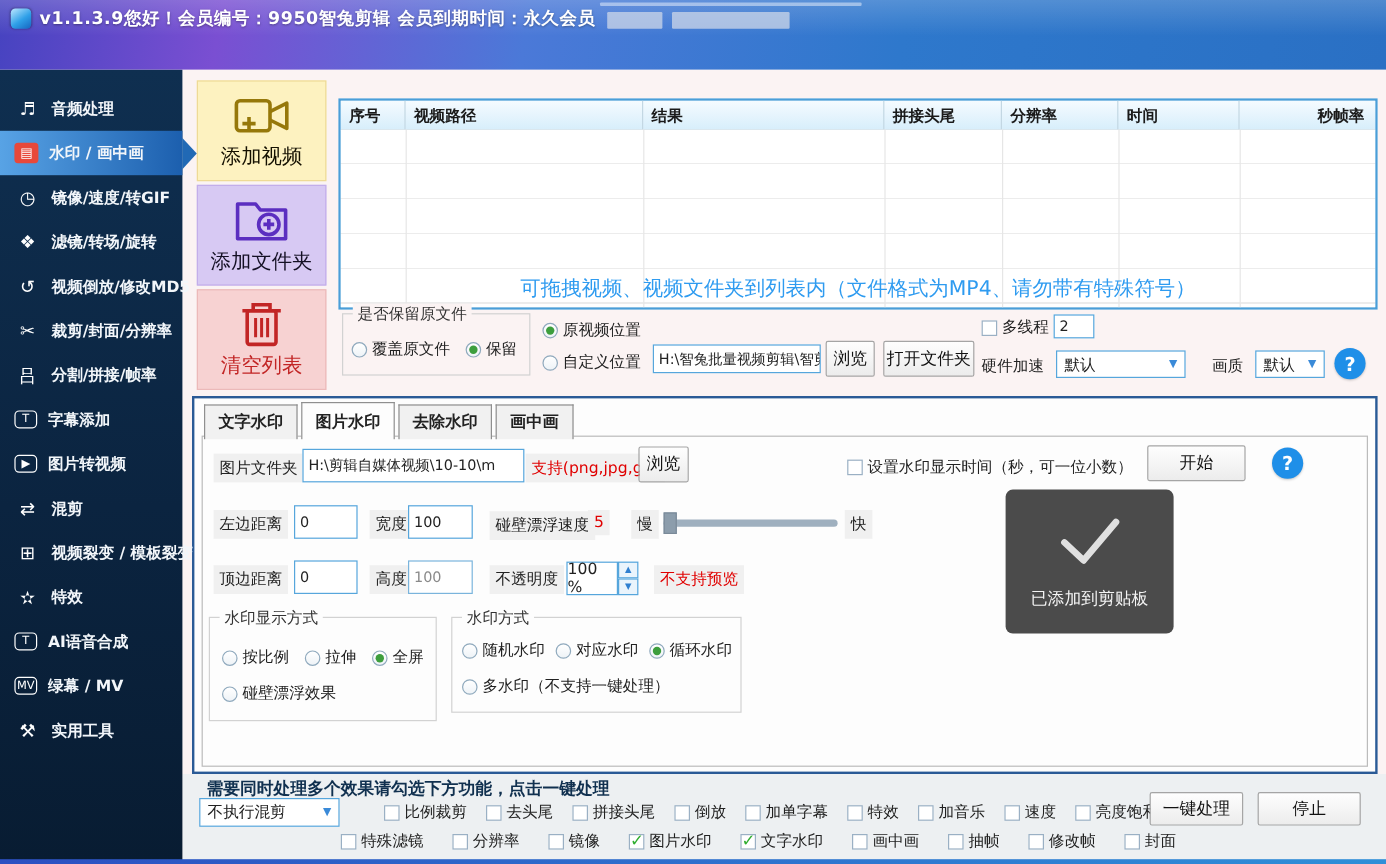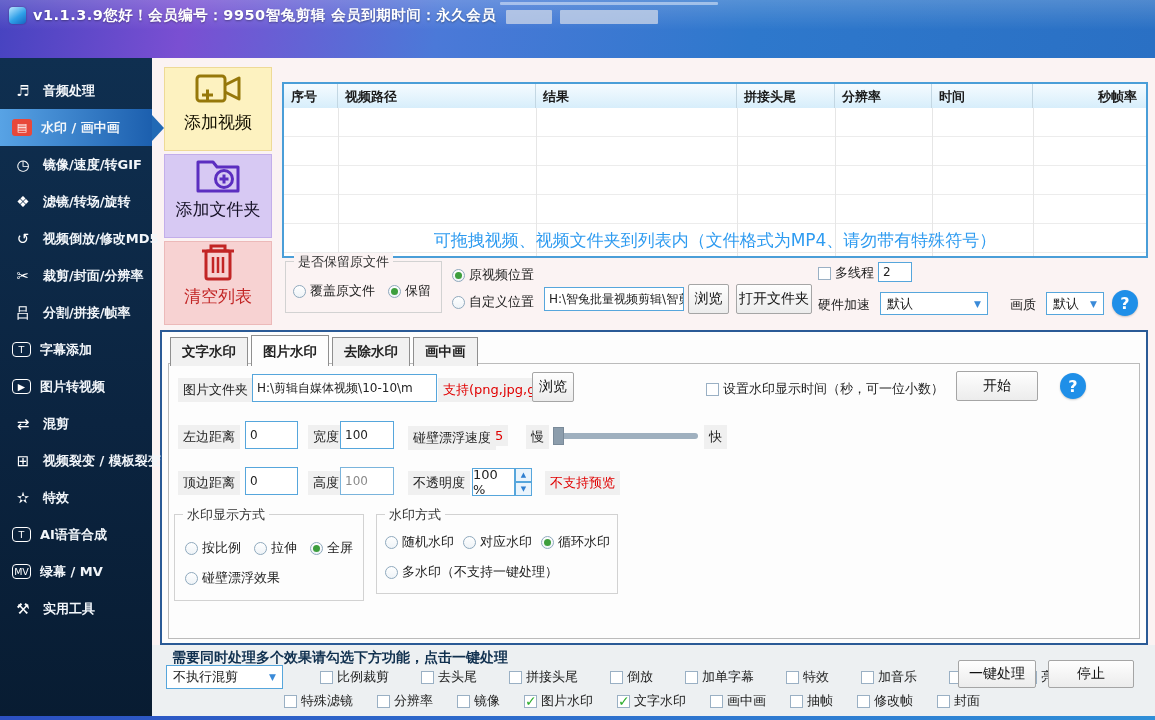--- a/index.html
+++ b/index.html
@@ -30,21 +30,21 @@
     padding-left:12px; color:#f2f6fa; font-weight:600; font-size:13px; cursor:pointer; white-space:nowrap; }
   .side-item .icon { flex:none; width:22px; height:18px; line-height:18px; text-align:center;
     font-size:15px; font-weight:400; color:#fff; }
   .side-item.boxed .icon { border:1.4px solid #fff; border-radius:4px; font-size:9.5px; width:19px; height:15px; line-height:14px; box-sizing:border-box; }
   .side-item.active { background:linear-gradient(90deg,#58a3e5,#1c5fae); }
   .side-item.active::after { content:''; position:absolute; right:-12px; top:50%; margin-top:-13px;
     border-left:12px solid #2169b5; border-top:13px solid transparent; border-bottom:13px solid transparent; }
   .side-item.active .icon { background:#e8483a; border-radius:3px; font-size:11px; width:20px; height:17px; line-height:17px; }
   
   .action { position:absolute; left:164px; width:108px; height:84px; display:flex; flex-direction:column;
-    align-items:center; gap:3px; border:1px solid; cursor:pointer; box-sizing:border-box; }
+    align-items:center; justify-content:center; gap:3px; border:1px solid; cursor:pointer; box-sizing:border-box; }
   .action .lbl { font-size:17px; }
   .act-video { top:67px; background:#fdf2c0; border-color:#eeda96; color:#141000; }
   .act-video svg { color:#96780a; }
   .act-folder { top:154px; background:#d7c9f3; border-color:#c3aeea; color:#141024; }
   .act-folder svg { color:#5b2ec0; }
   .act-clear { top:241px; background:#f7d2d2; border-color:#ecb9b9; color:#c22525; }
   .act-clear svg { color:#c22525; }
   
   .vtable { position:absolute; left:282px; top:82px; width:866px; height:176px; background:#fff;
     border:2px solid #4a9ed8; box-sizing:border-box; }
@@ -107,21 +107,21 @@
     display:flex; align-items:center; justify-content:center; cursor:pointer; box-sizing:border-box; }
   
   .toast { position:absolute; left:838px; top:408px; width:140px; height:120px; background:#4b4b4b;
     border-radius:6px; z-index:20; display:flex; flex-direction:column; align-items:center;
     justify-content:center; gap:16px; }
   .toast .msg { color:#f4f4f4; font-size:14px; }
   
   .bottom-strip { position:absolute; left:152px; top:645px; right:0; bottom:0; background:#edf0f2; }
   .bottom-hint { position:absolute; left:172px; top:649px; font-size:14px; font-weight:bold; color:#10304f; white-space:nowrap;text-align:center; }
   .cb-row { position:absolute; display:flex; align-items:center; }
-  .row1 { left:320px; top:668px; gap:32px; }
+  .row1 { left:320px; top:668px; gap:16px; }
   .row2 { left:284px; top:692px; gap:24px; }
   .bottom-edge { position:absolute; left:0; right:0; bottom:0; height:4px;
     background:linear-gradient(90deg,#2c50c2,#2f8fd8); z-index:6; }
 </style>
 </head>
 <body>
 
 <div class="screen">
 
   <div class="titlebar">
@@ -376,20 +376,26 @@
           <span class="radio"></span>
           <span>循环水印</span>
         </label>
         <label class="radio-item">
           <span class="radio"></span>
           <span>多水印（不支持一键处理）</span>
         </label>
       </div>
   </div>
 
+  <div class="toast">
+    <svg width="62" height="46" viewBox="0 0 62 46">
+      <path d="M10 24 L26 39 L53 7" stroke="#e0e0e0" stroke-width="5.5" fill="none" stroke-linecap="round" stroke-linejoin="round"></path>
+    </svg>
+    <span class="msg">已添加到剪贴板</span>
+  </div>
 
   <div class="bottom-strip"></div>
   <div class="bottom-hint">需要同时处理多个效果请勾选下方功能，点击一键处理</div>
   <div class="dd" style="left:166px; top:665px; width:117px; height:24px;">
     <span>不执行混剪</span>
     <span class="arr">▼</span>
   </div>
 
   <div class="cb-row row1">
 

